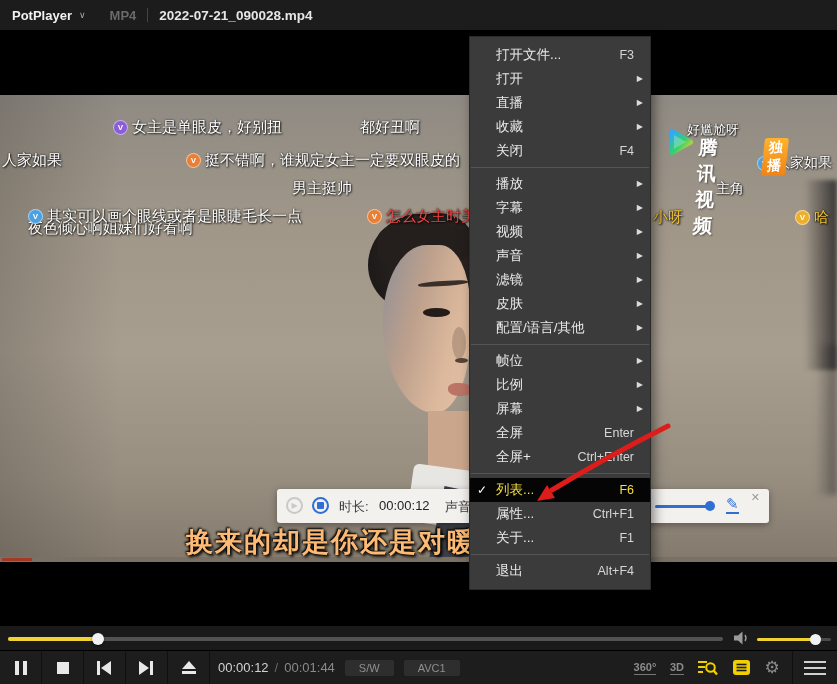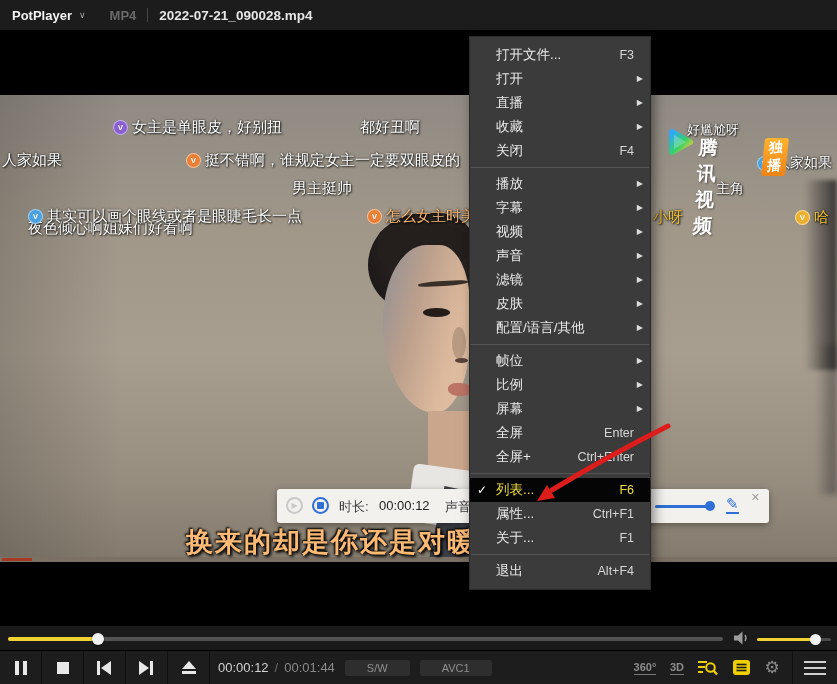--- a/index.html
+++ b/index.html
@@ -93,21 +93,21 @@
   
   .ctrl-bar{position:absolute;left:0;top:650px;width:837px;height:34px;background:#1d1d1d;
       border-top:1px solid #000;box-sizing:border-box;z-index:5;}
   .cbtn{position:absolute;top:0;width:42px;height:33px;display:flex;align-items:center;
       justify-content:center;border-right:1px solid #101010;box-sizing:border-box;}
   .time-cluster{position:absolute;left:218px;top:0;height:33px;display:flex;align-items:center;
       font-size:13px;}
   .t-cur{color:#d2d2d2;}
   .t-sep{color:#6a6a6a;margin:0 6px;}
   .t-tot{color:#8a8a8a;}
-  .t-badge{margin-left:10px;background:#2e2e2e;color:#8f8f8f;font-size:11px;padding:2px 22px;
+  .t-badge{margin-left:10px;background:#2e2e2e;color:#8f8f8f;font-size:11px;padding:2px 14px;
       border-radius:2px;}
   .ri{position:absolute;top:0;height:33px;display:flex;align-items:center;justify-content:center;}
   .txt-icon{color:#8c8c8c;font-size:11px;font-weight:600;border-bottom:1px solid #777;padding-bottom:1px;}
   .gear{color:#8a8a8a;font-size:17px;border:0;}
   .ctl-div{position:absolute;left:792px;top:0;width:1px;height:33px;background:#0f0f0f;}
   .burger{display:flex;flex-direction:column;gap:4px;}
   .burger i{display:block;width:22px;height:2px;background:#d0d0d0;}
   
   .context-menu{position:absolute;left:470px;top:37px;width:180px;background:#3b3b3b;z-index:40;
       box-shadow:0 0 0 1px #2a2a2a,3px 4px 12px rgba(0,0,0,.55);padding:6px 0;box-sizing:border-box;
@@ -187,21 +187,21 @@
       <div class="dmk" style="left: 757px; top: 154px; font-size: 14px;">
         <span class="vb" style="background: rgb(74, 160, 224);">V</span>
         <span>人家如果</span>
       </div>
       <div class="dmk" style="left: 28px; top: 207px;">
         <span class="vb" style="background: rgb(74, 160, 224);">V</span>
         <span>其实可以画个眼线或者是眼睫毛长一点</span>
       </div>
       <div class="dmk" style="left: 367px; top: 207px;">
         <span class="vb" style="background: rgb(232, 127, 53);">V</span>
-        <span style="color: #fdba74;">怎么女主时美</span>
+        <span style="color: #ef4444;">怎么女主时美</span>
       </div>
       <div class="dmk" style="left: 653px; top: 208px;">
         <span style="color: rgb(242, 194, 51);">小呀</span>
       </div>
       <div class="dmk" style="left: 795px; top: 208px;">
         <span class="vb" style="background: rgb(237, 176, 46);">V</span>
         <span style="color: rgb(242, 194, 51);">哈</span>
       </div>
     </div>
 

